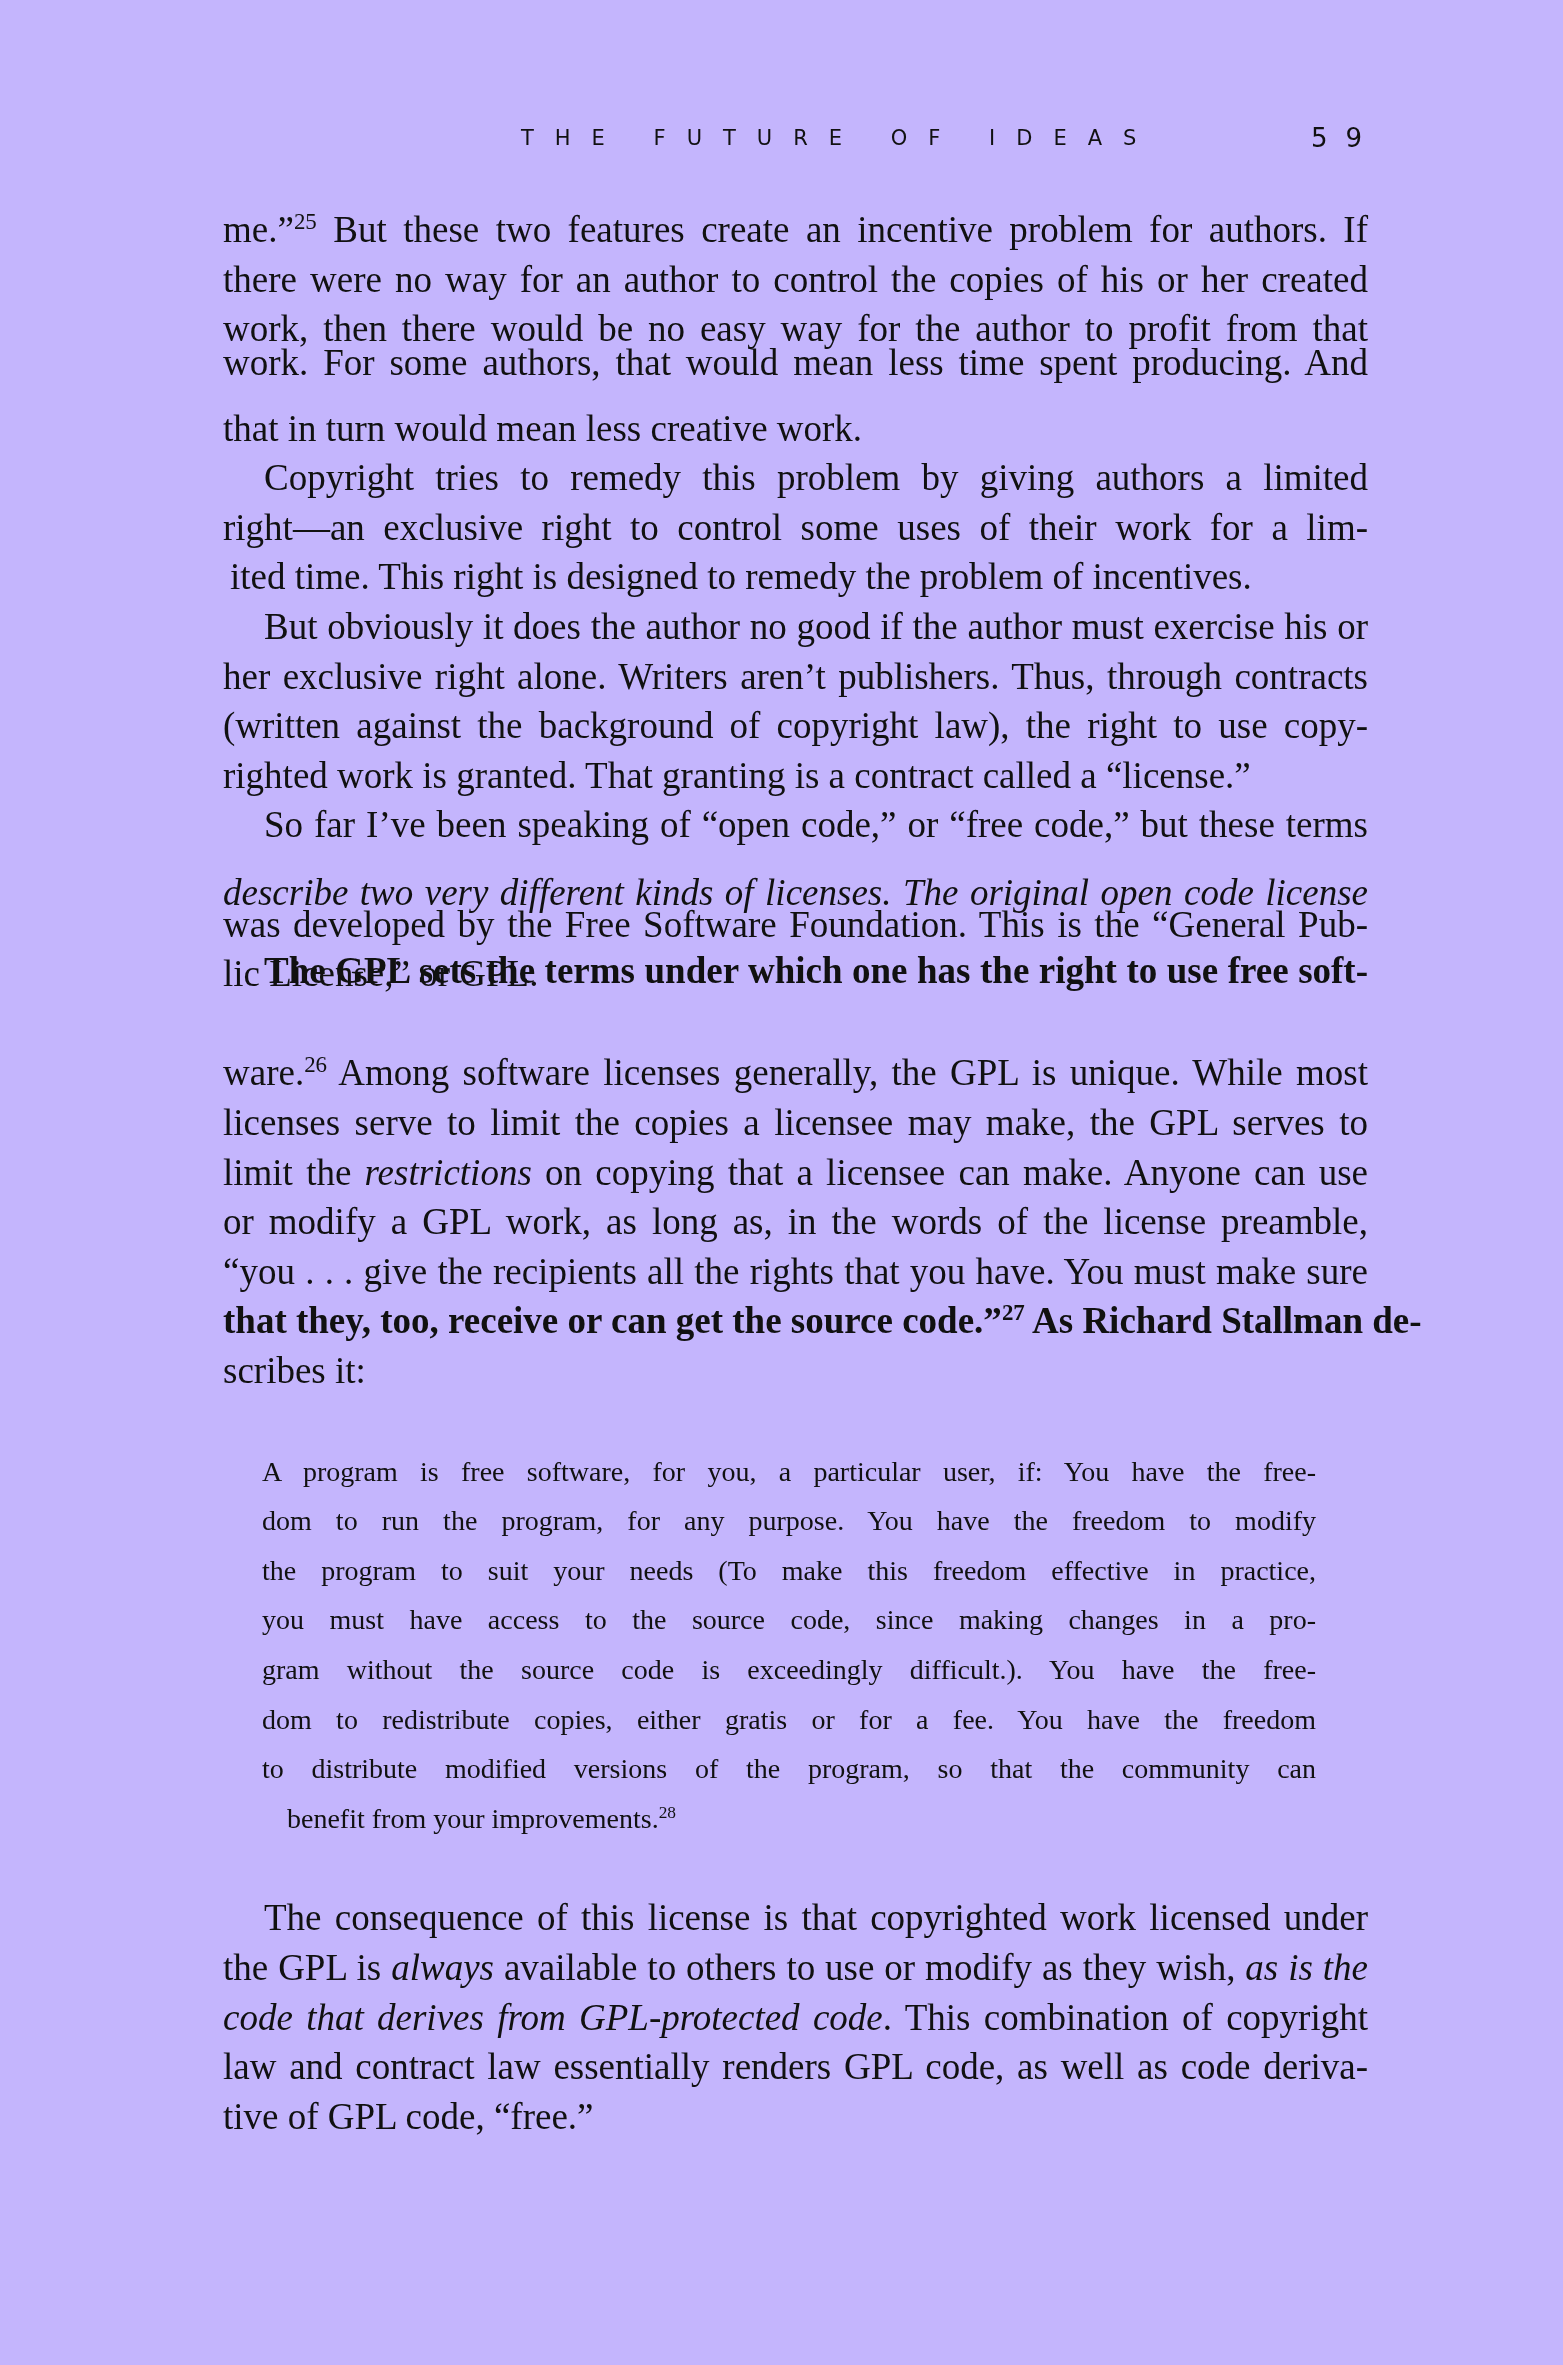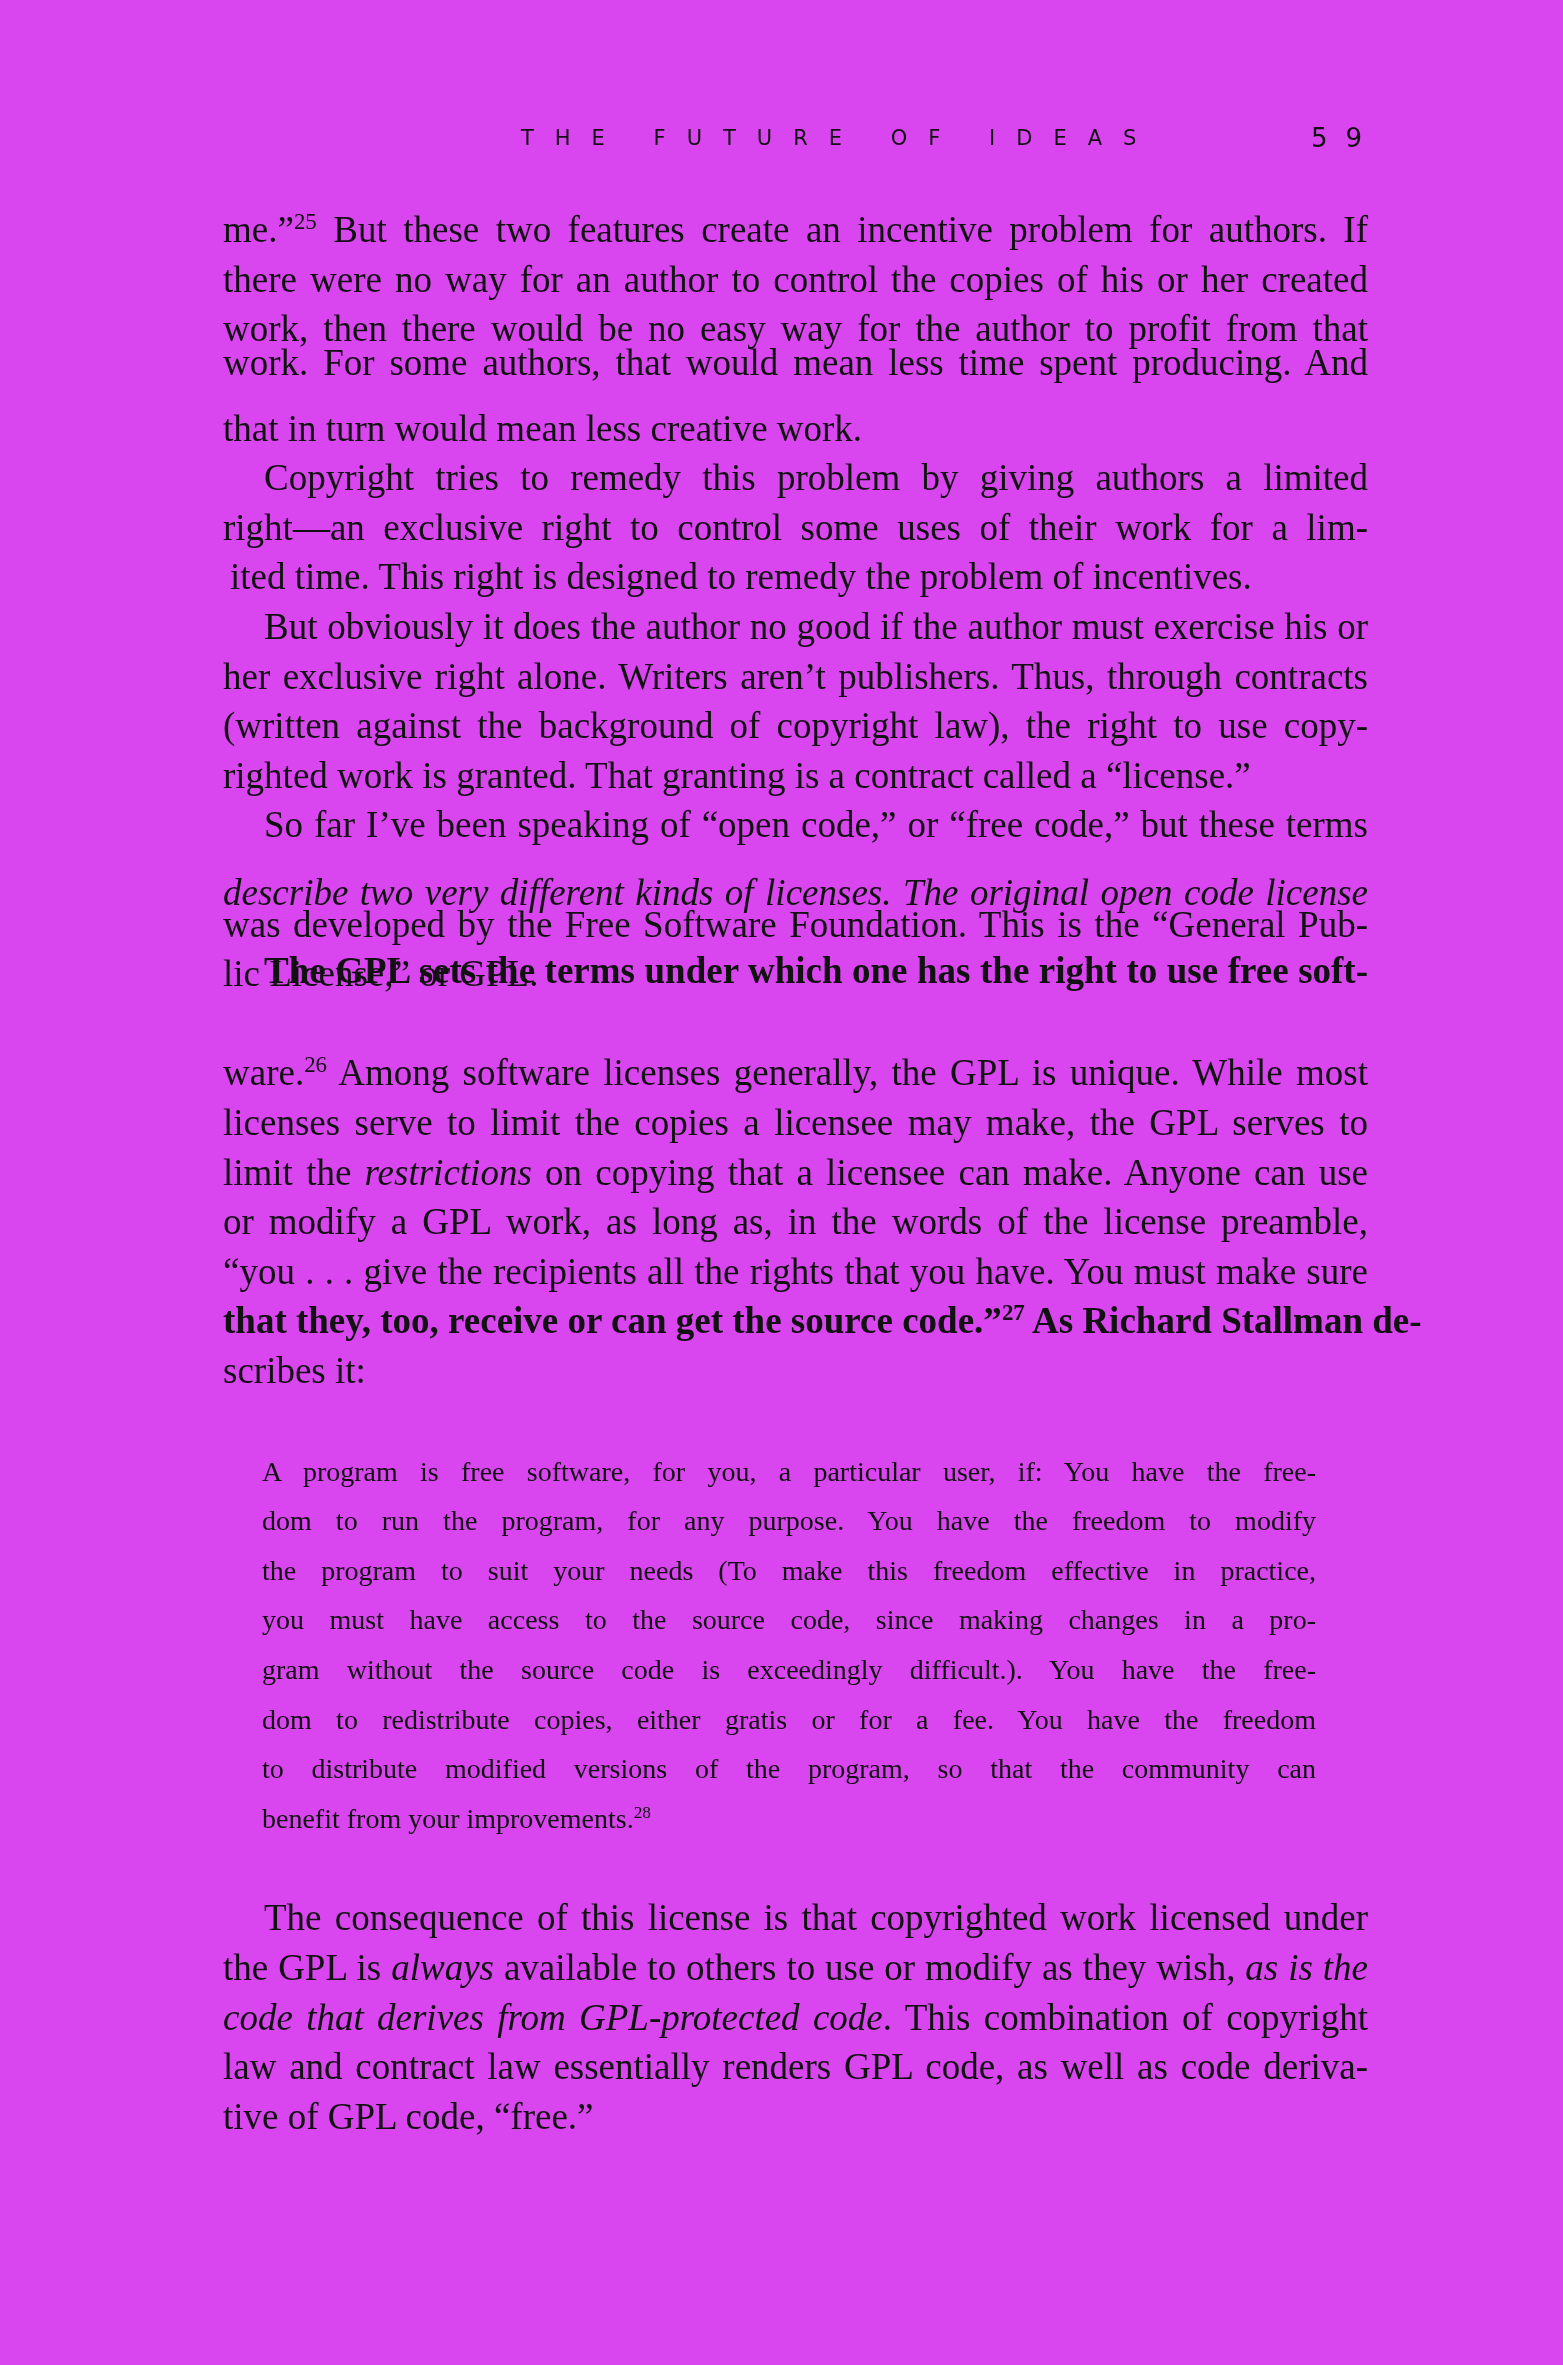--- a/index.html
+++ b/index.html
@@ -1,17 +1,17 @@
 <!DOCTYPE html>
 <html style="font-size:13.6px"><head>
 <meta charset="utf-8">
 <style>
   html, body { margin: 0; padding: 0; background: #ffffff; }
   body { width: 1563px; height: 2366px; position: relative; overflow: hidden; color: #111111; }
-  .page { position: absolute; left: 0; top: 0; width: 1563px; height: 2366px; background: #d946ef; }
+  .page { position: absolute; left: 0; top: 0; width: 1563px; height: 2366px; background: #c4b5fd; }
   .running-head {
     position: absolute; left: 521px; top: 123px; height: 31px;
     font-family: "DejaVu Sans", "Liberation Sans", sans-serif;
     font-size: 21px; letter-spacing: 21px; color: #111;
     white-space: pre; line-height: 31px;
   }
   .folio {
     position: absolute; left: 1311px; top: 123px; height: 31px;
     font-family: "DejaVu Sans", "Liberation Sans", sans-serif;
     font-size: 26px; letter-spacing: 18px; color: #111;
@@ -72,21 +72,21 @@
         <div class="line body-line last" style="top: 1346px;"><span>scribes it:</span></div>
       </div>
       <div>
         <div class="line quote-line just" style="top: 1447px;"><span>A program is free software, for you, a particular user, if: You have the free-</span></div>
         <div class="line quote-line just" style="top: 1496px;"><span>dom to run the program, for any purpose. You have the freedom to modify</span></div>
         <div class="line quote-line just" style="top: 1546px;"><span>the program to suit your needs (To make this freedom effective in practice,</span></div>
         <div class="line quote-line just" style="top: 1595px;"><span>you must have access to the source code, since making changes in a pro-</span></div>
         <div class="line quote-line just" style="top: 1645px;"><span>gram without the source code is exceedingly difficult.). You have the free-</span></div>
         <div class="line quote-line just" style="top: 1695px;"><span>dom to redistribute copies, either gratis or for a fee. You have the freedom</span></div>
         <div class="line quote-line just" style="top: 1744px;"><span>to distribute modified versions of the program, so that the community can</span></div>
-        <div class="line quote-line last" style="top: 1794px;"><span>benefit from your improvements.</span><sup>28</sup></div>
+        <div class="line quote-line last" style="top: 1794px; margin-left: 25px;"><span>benefit from your improvements.</span><sup>28</sup></div>
       </div>
       <div>
         <div class="line body-line just indent" style="top: 1893px;"><span>The consequence of this license is that copyrighted work licensed under</span></div>
         <div class="line body-line just" style="top: 1943px;"><span>the GPL is </span><em>always</em><span> available to others to use or modify as they wish, </span><em>as is the</em></div>
         <div class="line body-line just" style="top: 1993px;"><em>code that derives from GPL-protected code</em><span>. This combination of copyright</span></div>
         <div class="line body-line just" style="top: 2042px;"><span>law and contract law essentially renders GPL code, as well as code deriva-</span></div>
         <div class="line body-line last" style="top: 2092px;"><span>tive of GPL code, “free.”</span></div>
       </div>
     </div>
 </div>

